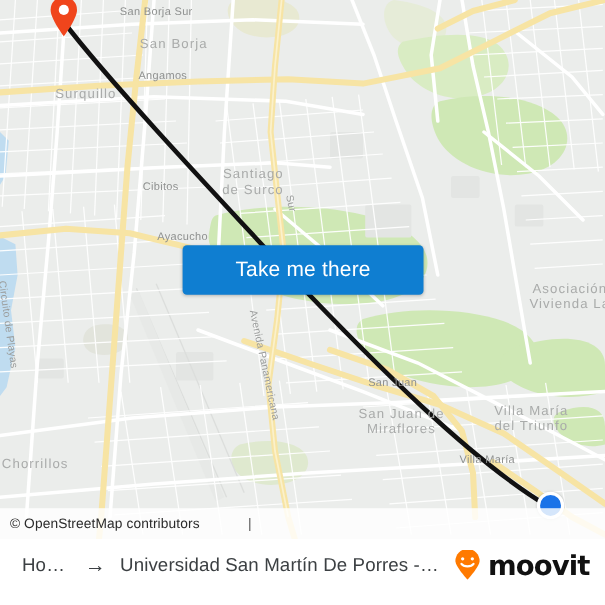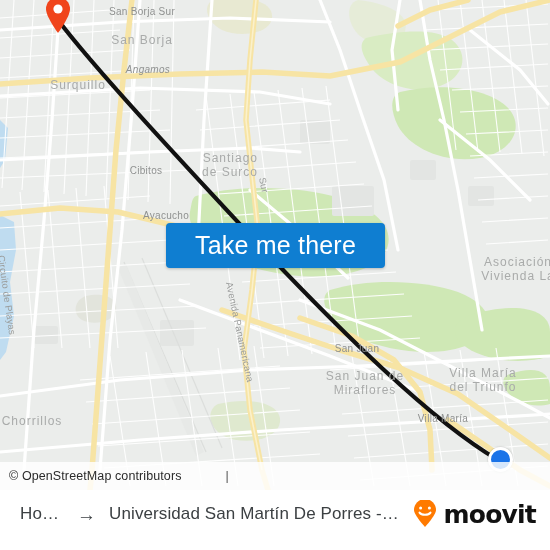--- a/index.html
+++ b/index.html
@@ -53,21 +53,21 @@
 
   
   #take-me-there {
     position: absolute;
     left: 166px; top: 223px;
     width: 219px; height: 45px;
     background: #0f7ed1;
     border: none; border-radius: 4px;
     color: #ffffff;
     font-family: "Liberation Sans", sans-serif;
-    font-size: 25px;
+    font-size: 19px;
     letter-spacing: .2px;
     cursor: pointer;
     box-shadow: 0 1px 3px rgba(0,0,0,.22);
   }
 
   
   #attribution {
     position: absolute; left: 0; bottom: 0;
     width: 100%; height: 28px;
     display: flex; align-items: center;
@@ -241,22 +241,22 @@
 
         <g stroke="#fbf2cf" stroke-width="1.6" fill="none" opacity="0.9">
           <path d="M256,0 L250,60 L246,120 L252,176 L258,230 L252,290 L244,350 L250,410 L262,470"></path>
         </g>
 
         <path d="M58,20 C96,70 180,160 262,248 C340,330 430,420 498,460" stroke="#111111" stroke-width="4.2" fill="none" stroke-linecap="round" stroke-linejoin="round"></path>
       </g>
     </svg>
 
     <div class="map-label place-sm" style="left:142px; top:6px;  transform:translate(-50%,0);">San Borja Sur</div>
-    <div class="map-label place-mid" style="left:142px; top:33px; transform:translate(-50%,0);text-align:center;">San Borja</div>
-    <div class="map-label place-sm" style="left:148px; top:64px; transform:translate(-50%,0);font-style:italic;">Angamos</div>
+    <div class="map-label place-mid" style="left:158px; top:33px; transform:translate(-50%,0);text-align:center;">San Borja</div>
+    <div class="map-label place-sm" style="left:148px; top:64px; transform:translate(-50%,0);">Angamos</div>
     <div class="map-label place-mid" style="left:78px;  top:78px; transform:translate(-50%,0);">Surquillo</div>
     <div class="map-label place-sm" style="left:146px; top:165px;transform:translate(-50%,0);">Cibitos</div>
     <div class="map-label place-mid two-line" style="left:230px; top:152px; transform:translate(-50%,0); white-space:pre;text-align:right;">Santiago
 de Surco</div>
     <div class="map-label place-sm" style="left:166px; top:210px;transform:translate(-50%,0);">Ayacucho</div>
     <div class="map-label place-mid two-line" style="left:518px; top:256px; transform:translate(-50%,0); white-space:pre;">Asociación
 Vivienda La</div>
     <div class="map-label place-sm" style="left:357px; top:343px;transform:translate(-50%,0);">San Juan</div>
     <div class="map-label place-mid two-line" style="left:365px; top:370px; transform:translate(-50%,0); white-space:pre;">San Juan de
 Miraflores</div>

